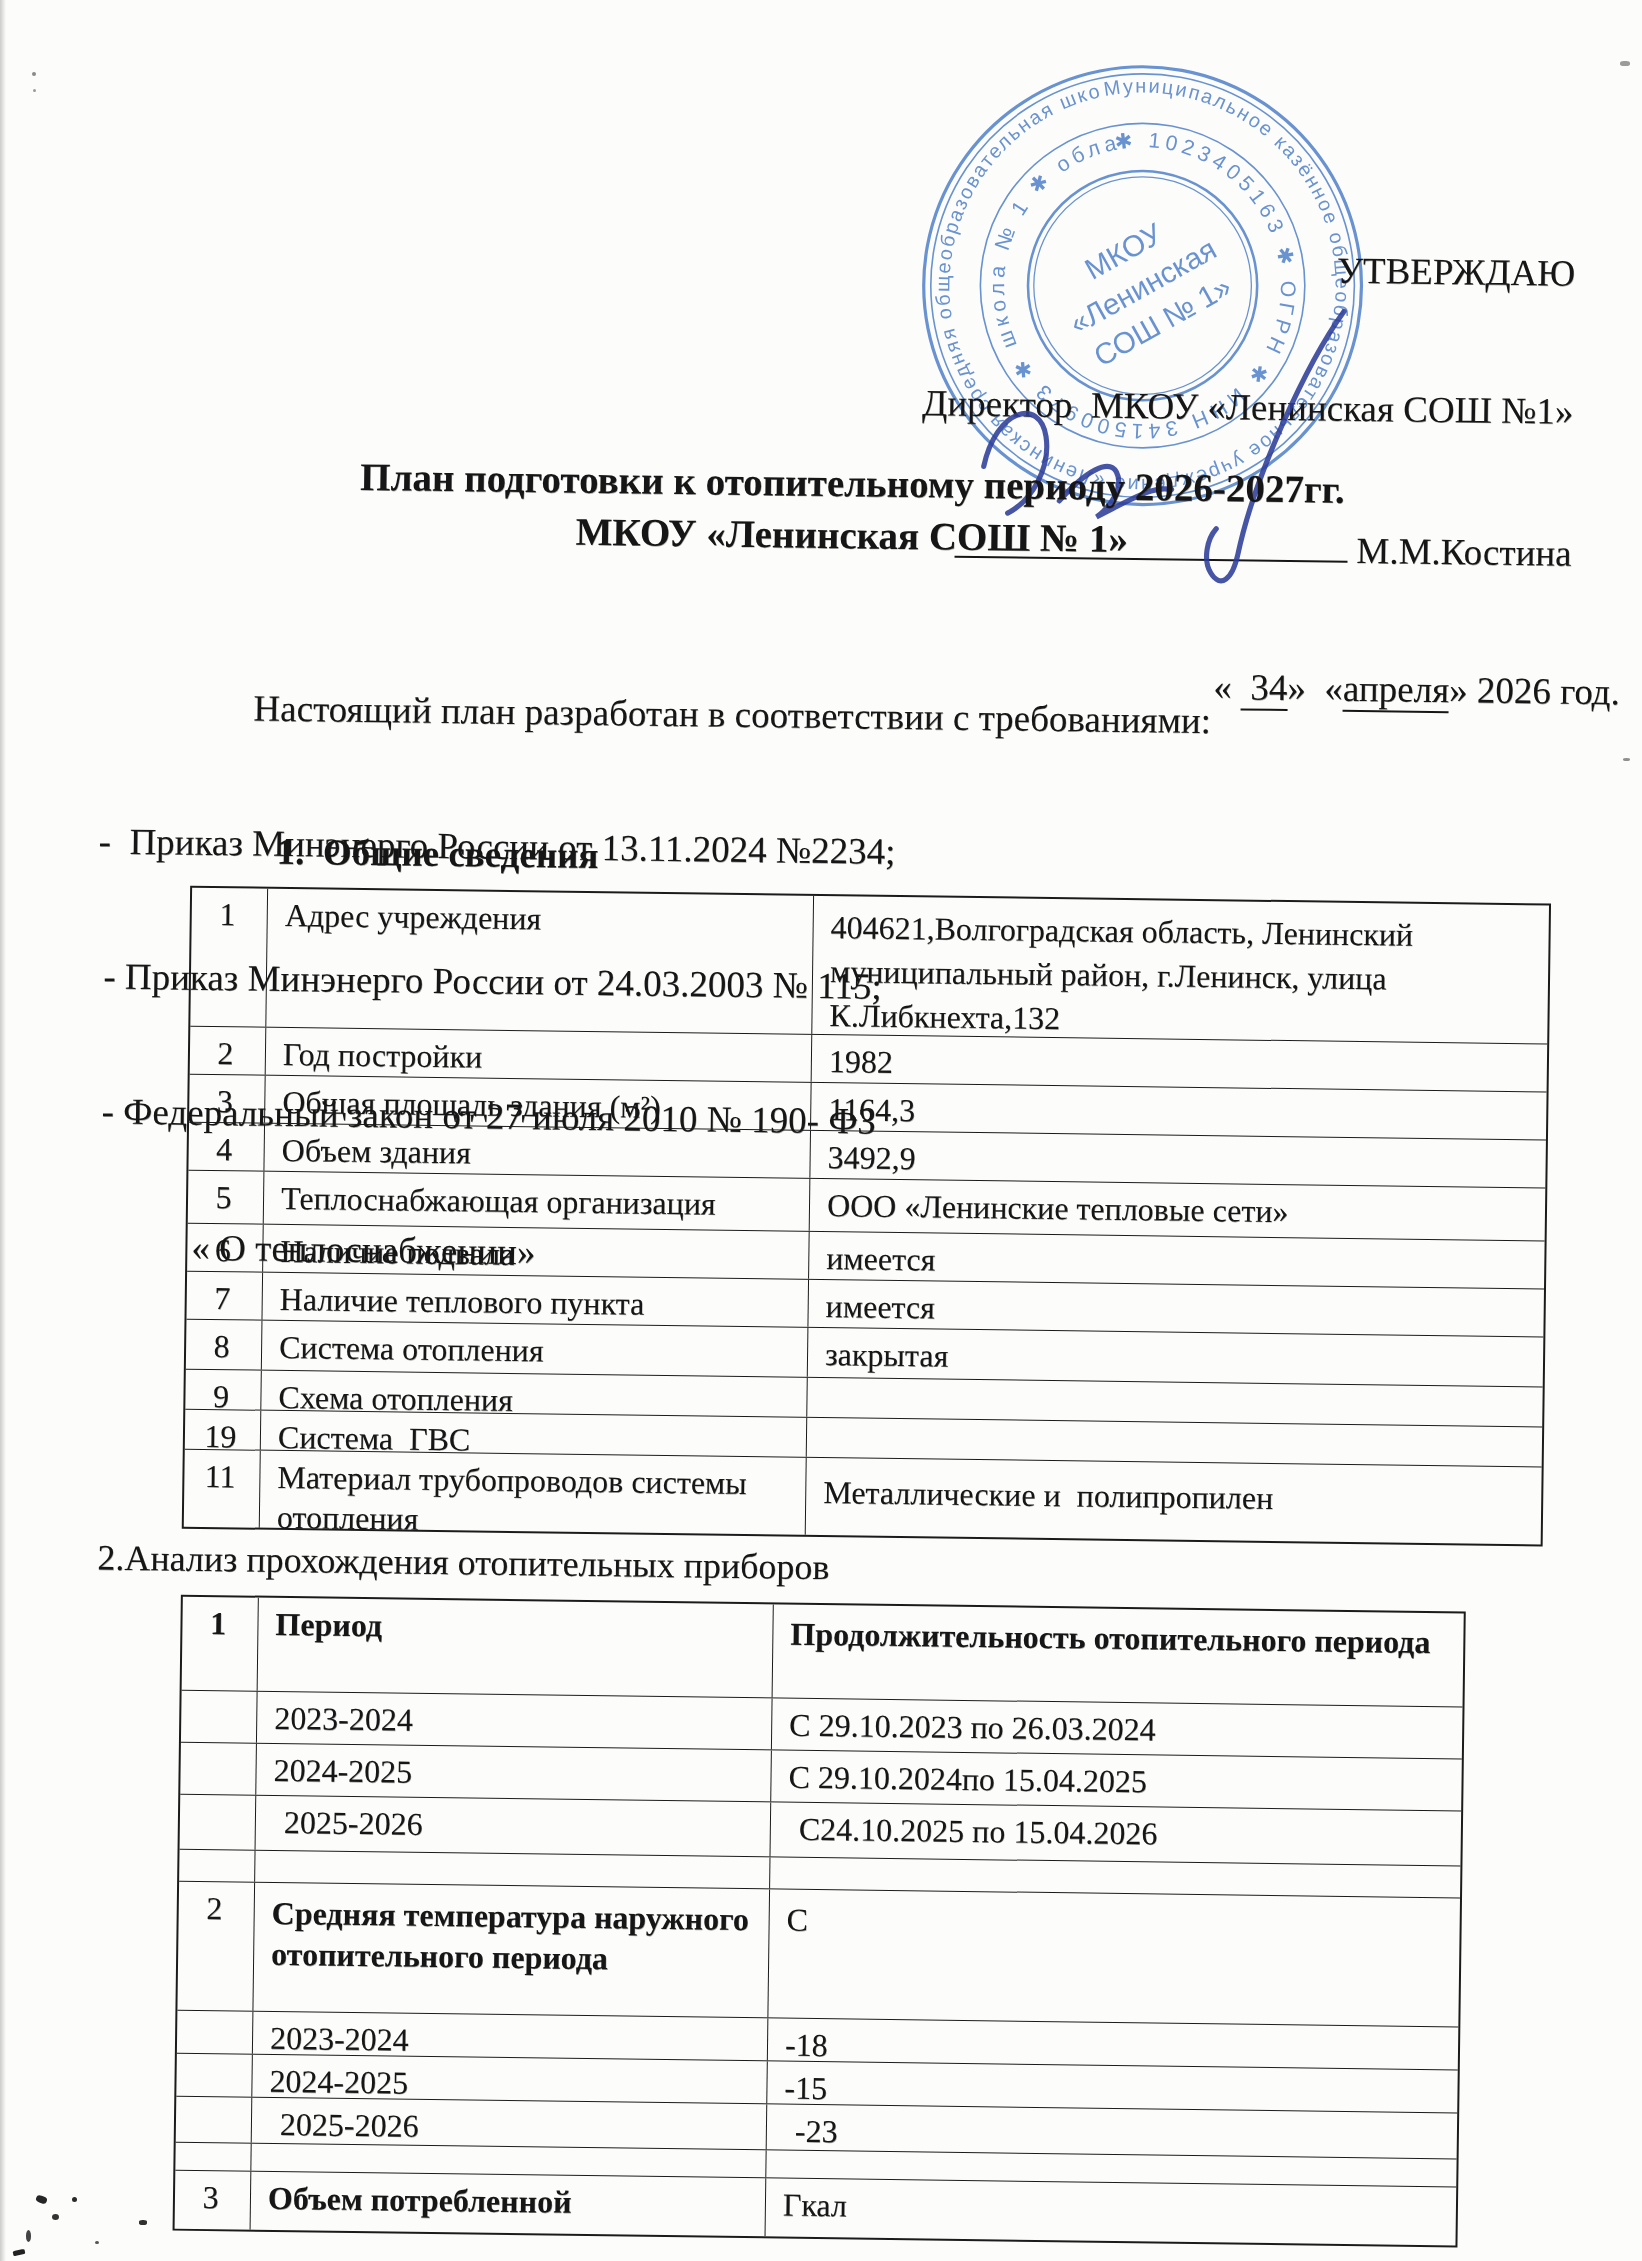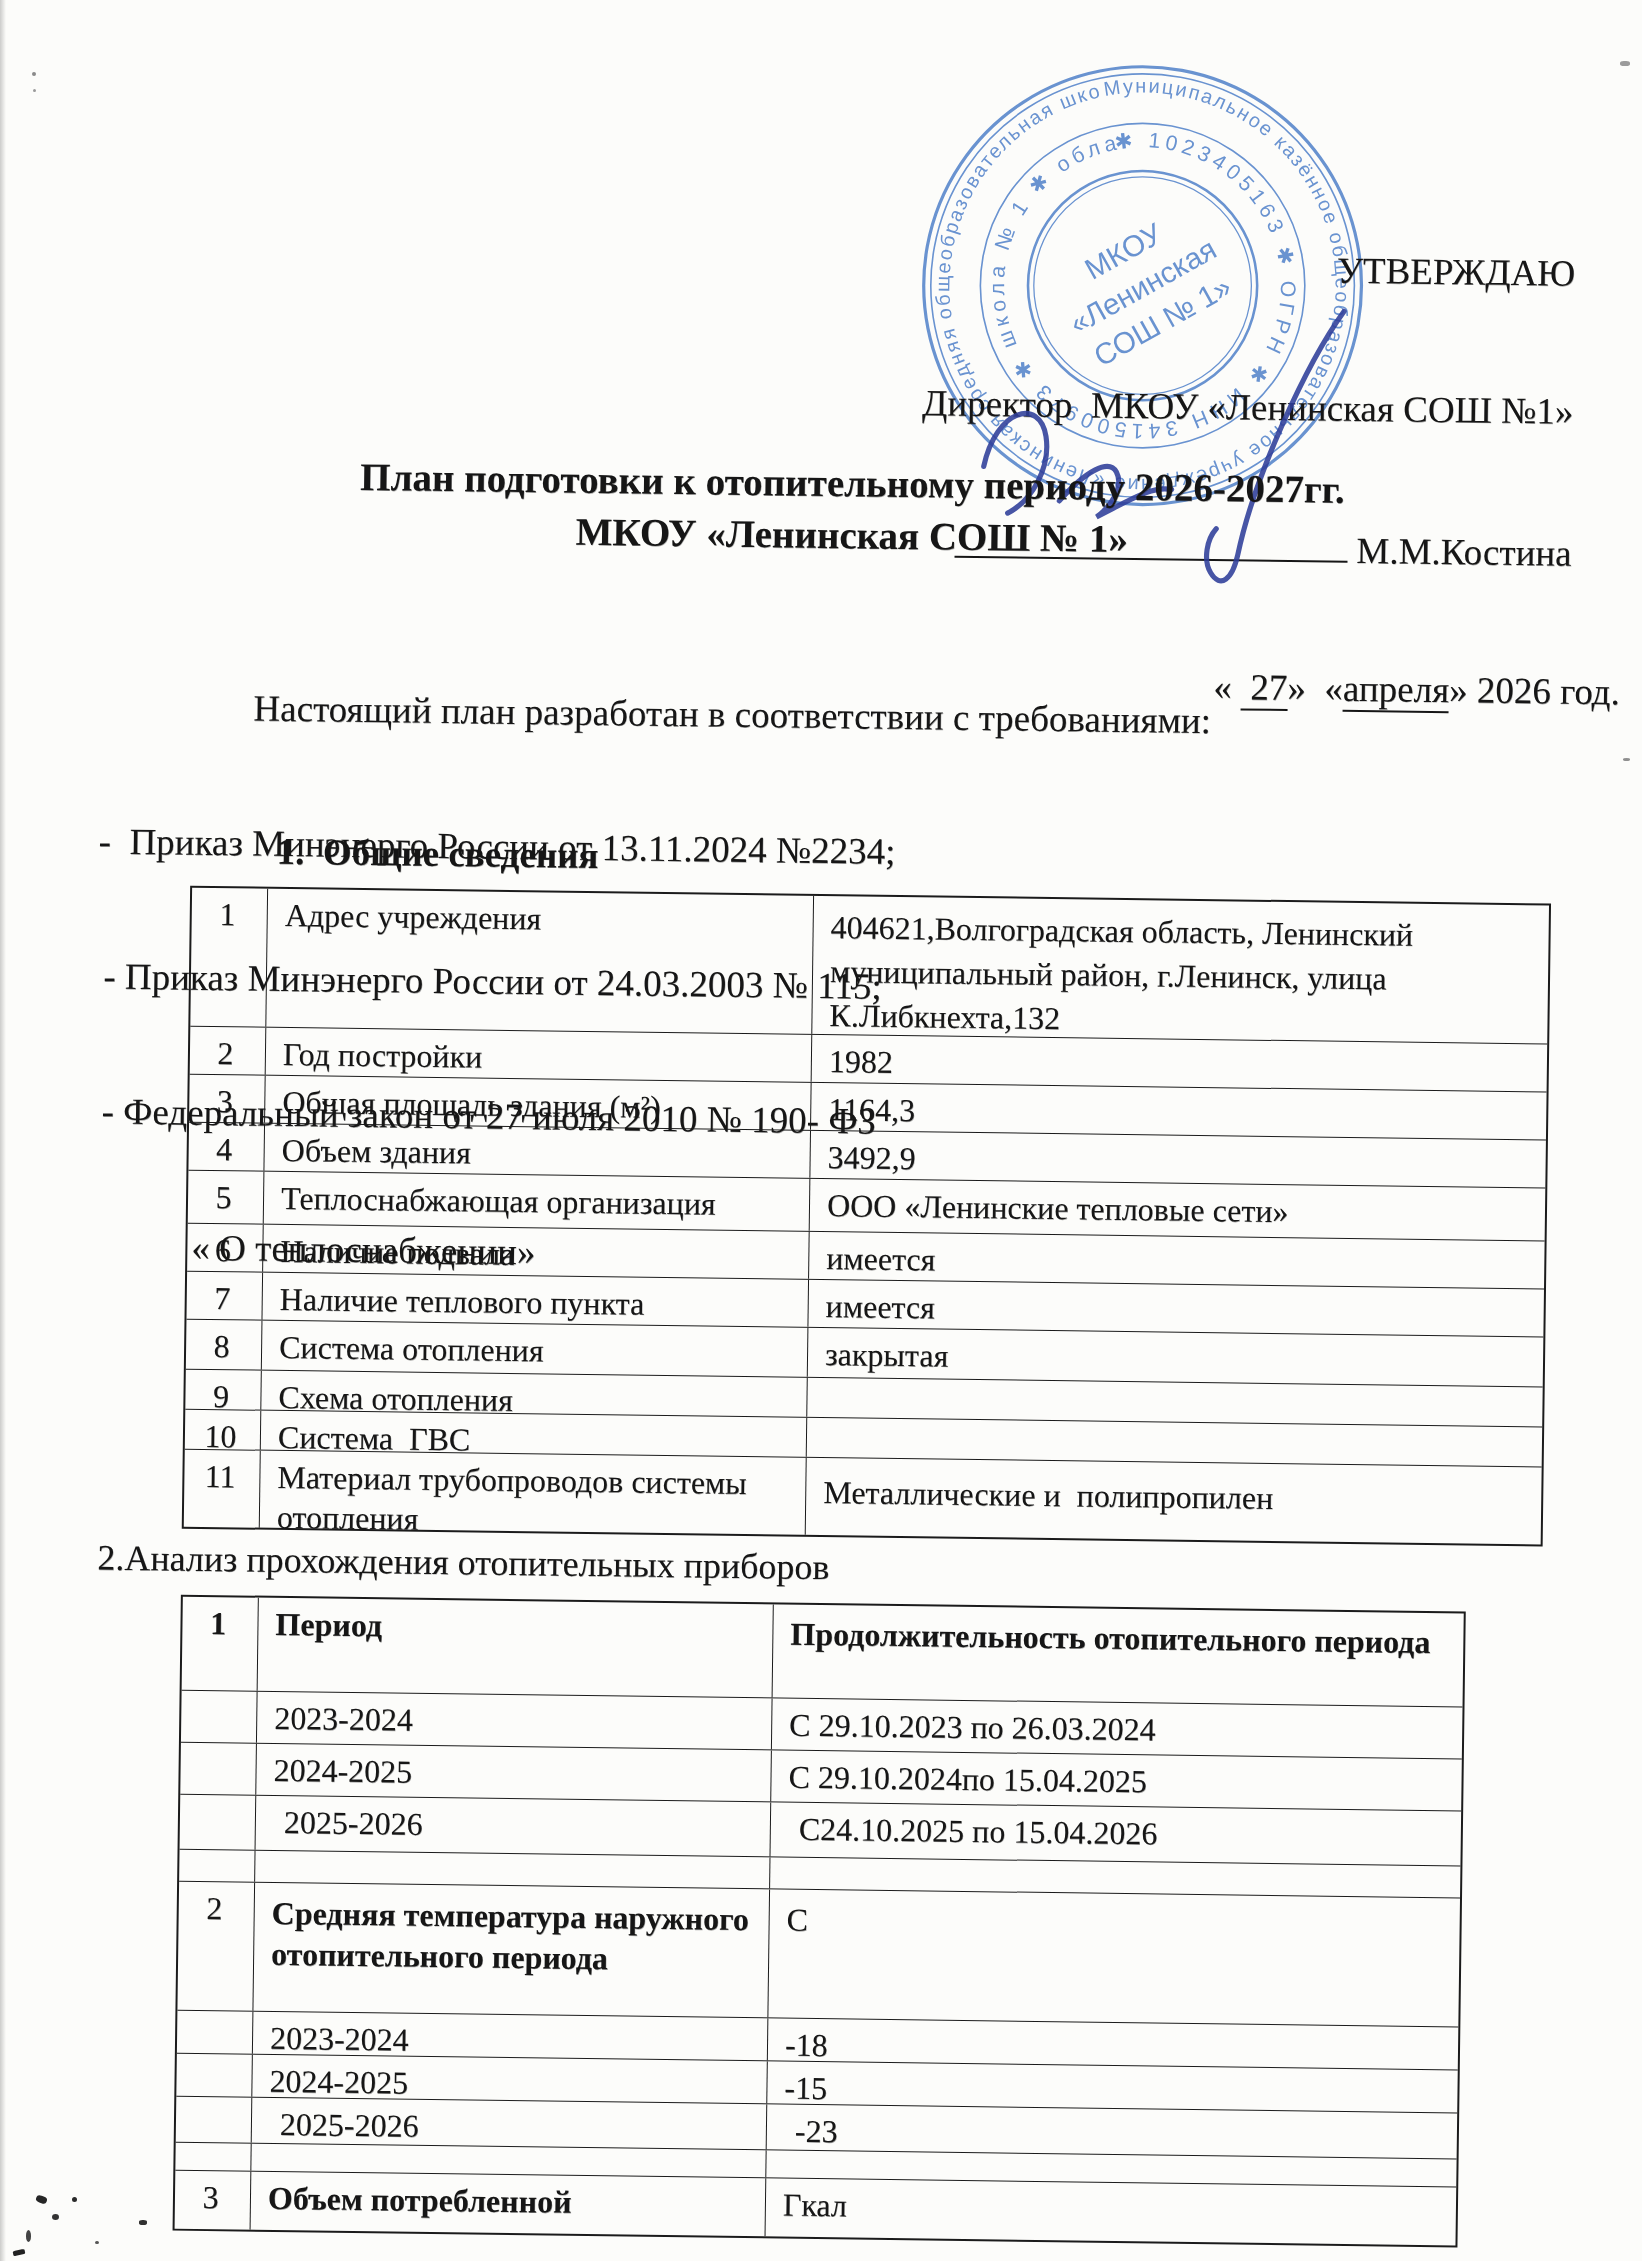--- a/index.html
+++ b/index.html
@@ -85,21 +85,21 @@
         <text x="355" y="310">МКОУ</text>
         <text x="355" y="372">«Ленинская</text>
         <text x="355" y="434">СОШ № 1»</text>
       </g>
     </svg>
 
     <div id="approval">
       <div class="txt">УТВЕРЖДАЮ</div>
       <div class="txt">Директор  МКОУ «Ленинская СОШ №1»</div>
       <div class="sigrow txt"><span class="sigline"></span><span> М.М.Костина</span></div>
-      <div class="date txt"><span>« </span><span class="u"> 27</span><span>»  «</span><span class="u">апреля</span><span>» 2026 год.</span></div>
+      <div class="date txt"><span>« </span><span class="u"> 34</span><span>»  «</span><span class="u">апреля</span><span>» 2026 год.</span></div>
     </div>
 
     <svg id="signature" width="477" height="348" viewBox="0 0 740 540">
       <g fill="none" stroke="#2f3e9a" stroke-width="8" stroke-linecap="round">
         <path d="M 62,300 C 80,210 148,192 158,252 C 166,300 138,352 100,372"></path>
         <path d="M 180,352 C 220,305 256,285 268,306 C 281,330 258,362 238,376 C 292,348 324,326 354,332"></path>
         <path d="M 618,52 C 560,135 482,310 458,432 C 450,470 432,486 416,460 C 404,440 410,408 424,392"></path>
       </g>
     </svg>
 
@@ -158,21 +158,21 @@
         <div class="cell c1 txt">8</div>
         <div class="cell c2 txt">Система отопления</div>
         <div class="cell c3 txt">закрытая</div>
       </div>
       <div class="row" style="height:40px">
         <div class="cell c1 txt">9</div>
         <div class="cell c2 txt">Схема отопления</div>
         <div class="cell c3 txt"></div>
       </div>
       <div class="row" style="height:40px">
-        <div class="cell c1 txt">10</div>
+        <div class="cell c1 txt">19</div>
         <div class="cell c2 txt">Система  ГВС</div>
         <div class="cell c3 txt"></div>
       </div>
       <div class="row" style="height:77px">
         <div class="cell c1 txt">11</div>
         <div class="cell c2 txt">Материал трубопроводов системы отопления</div>
         <div class="cell c3 txt" style="padding-top:14px">Металлические и  полипропилен</div>
       </div>
     </div>
 

